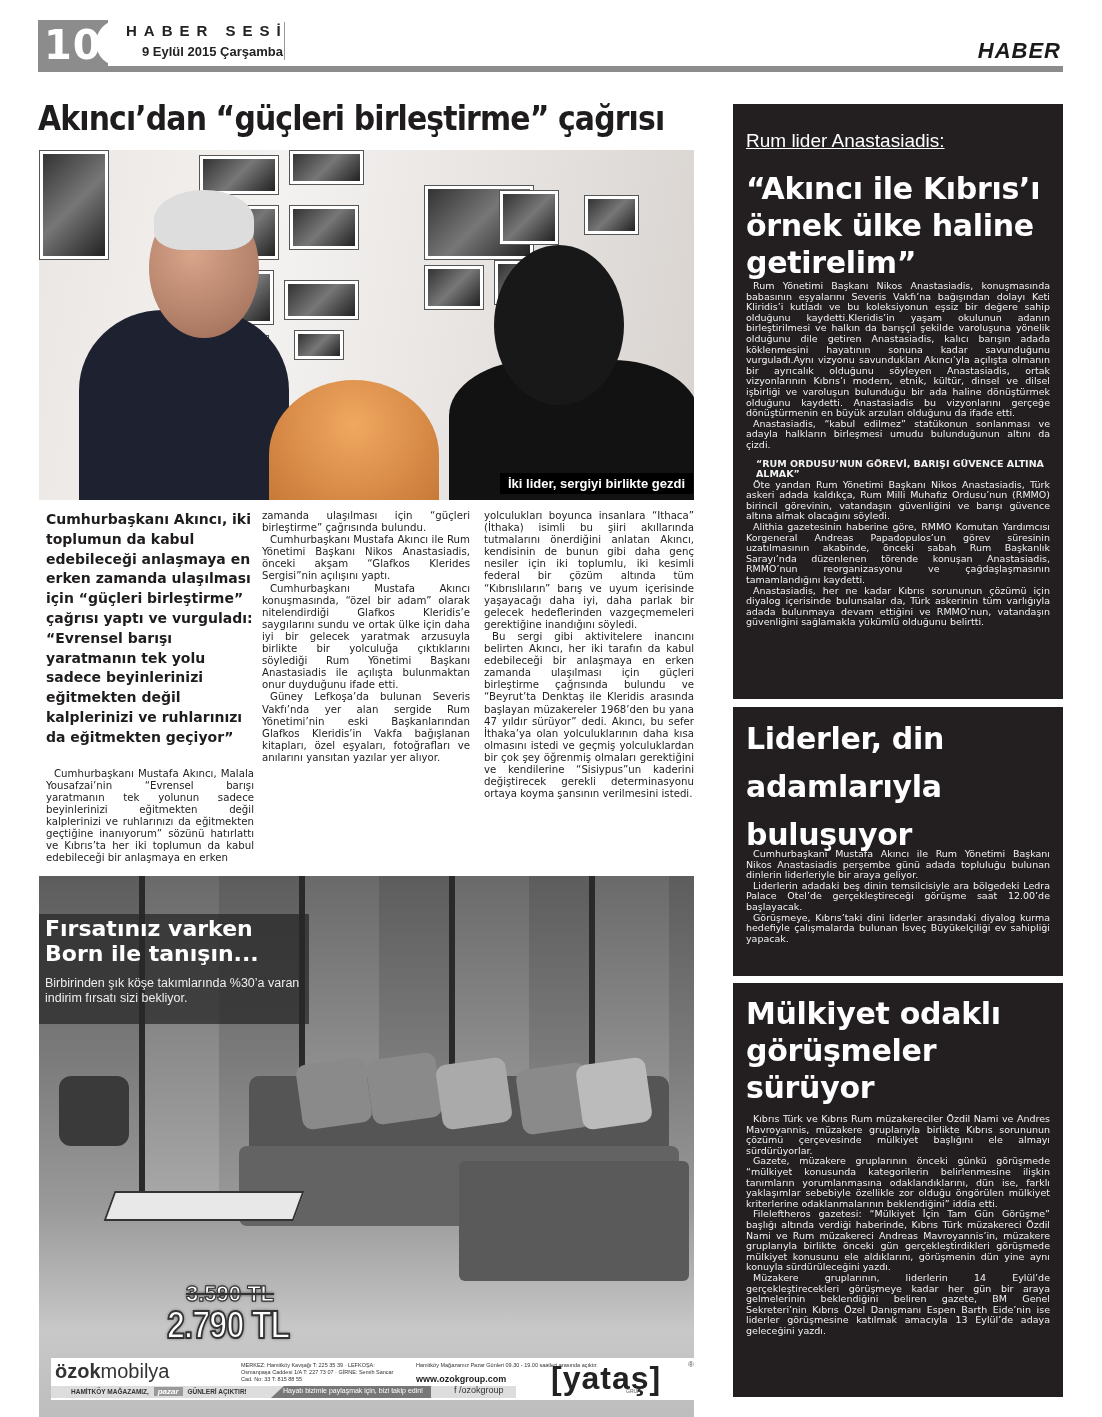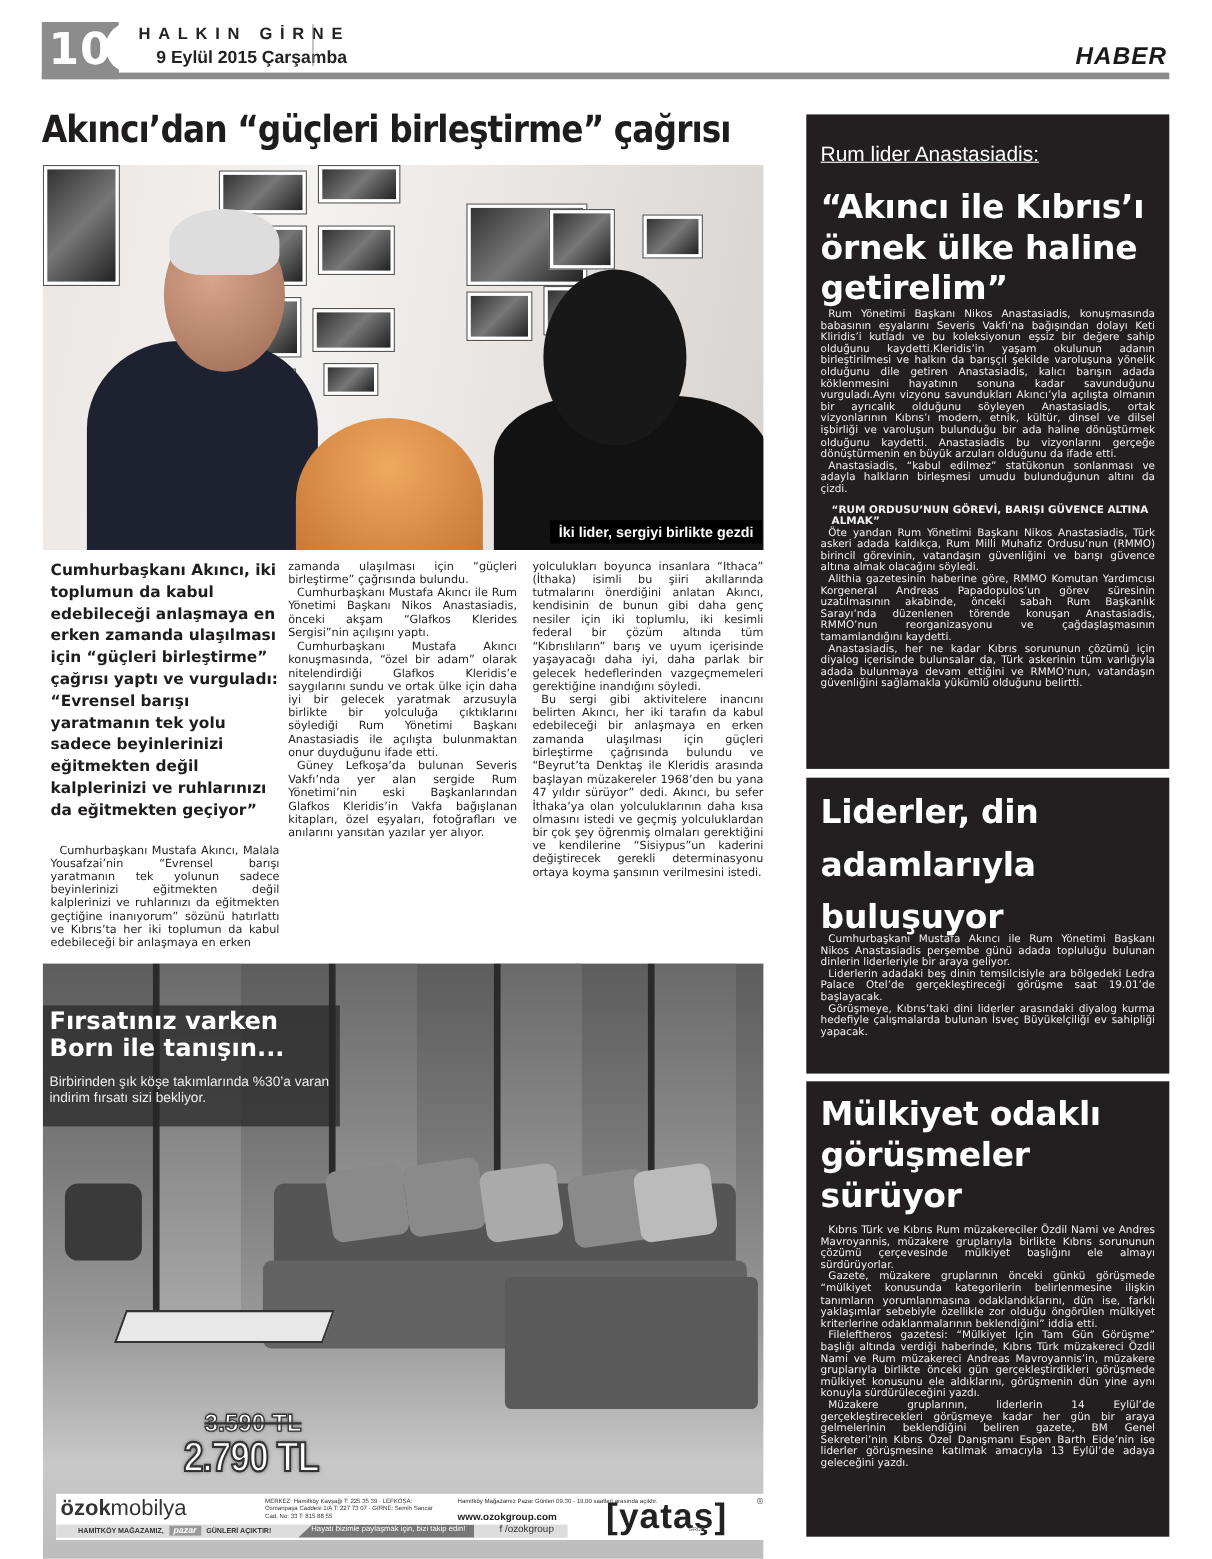--- a/index.html
+++ b/index.html
@@ -3,21 +3,21 @@
 <meta charset="utf-8">
 <style>
   * { box-sizing: border-box; margin: 0; padding: 0; }
   body { width: 1102px; height: 1417px; background: #fff; position: relative; overflow: hidden; font-family: "Liberation Sans", sans-serif; color: #1f1c1d; }
   
   .mast { position: absolute; left: 38px; top: 20px; width: 1025px; height: 52px; }
   .mast-bar { position: absolute; left: 0; top: 46px; width: 1025px; height: 6px; background: #8c8c8c; }
   .page-num-box { position: absolute; left: 0; top: 0; width: 70px; height: 52px; background: #8c8c8c; color: #fff; font-family: "DejaVu Sans", sans-serif; font-size: 40px; font-weight: bold; line-height: 50px; padding-left: 6px; letter-spacing: 1px; }
   .page-num-curve { position: absolute; left: 58px; top: 0; width: 40px; height: 46px; background: #fff; border-top-left-radius: 24px; border-bottom-left-radius: 24px; }
   .paper-name { position: absolute; left: 88px; top: 2px; font-size: 15px; font-weight: bold; letter-spacing: 7px; color: #222; }
-  .paper-date { position: absolute; left: 104px; top: 24px; font-size: 16px; font-weight: bold; color: #222; }
+  .paper-date { position: absolute; left: 104px; top: 24px; font-size: 13px; font-weight: bold; color: #222; }
   .mast-sep { position: absolute; left: 246px; top: 2px; width: 1px; height: 38px; background: #999; }
   .section { position: absolute; right: 2px; top: 18px; font-size: 22px; font-weight: 900; font-style: italic; letter-spacing: 1px; color: #1a1a1a; }
   
   .headline { position: absolute; left: 38px; top: 98px; width: 660px; font-family: "DejaVu Sans", sans-serif; font-size: 34px; font-weight: bold; transform: scaleX(0.88); transform-origin: left; letter-spacing: -1px; white-space: nowrap; color: #1f1c1d; }
   
   .photo { position: absolute; left: 39px; top: 150px; width: 655px; height: 350px; background: linear-gradient(100deg, #eae6e3 0%, #f4f2f0 35%, #e9e6e4 60%, #d8d3cf 100%); overflow: hidden; }
   .frame { position: absolute; background: #fff; border: 1px solid #555; }
   .frame i { position: absolute; left: 3px; top: 3px; right: 3px; bottom: 3px; background: linear-gradient(135deg, #333 0%, #777 50%, #222 100%); }
   .person1-head { position: absolute; left: 110px; top: 48px; width: 110px; height: 140px; border-radius: 50%; background: radial-gradient(circle at 40% 40%, #d8a48a, #9c6a55); }
   .person1-hair { position: absolute; left: 115px; top: 40px; width: 100px; height: 60px; border-radius: 50% 50% 30% 30%; background: #ddd; }
@@ -78,21 +78,21 @@
   .box2 .box-body { top: 142px; }
   .box3 .box-body { top: 131px; }
   .subhead { font-weight: bold; font-size: 9.5px; margin-top: 8px; padding-left: 10px; text-indent: 0 !important; text-align: left; }
 </style>
 </head>
 <body>
 
 <div class="mast">
   <div class="page-num-box">10</div>
   <div class="page-num-curve"></div>
-  <div class="paper-name">HALKIN GİRNE</div>
+  <div class="paper-name">HABER SESİ</div>
   <div class="paper-date">9 Eylül 2015 Çarşamba</div>
   <div class="mast-sep"></div>
   <div class="section">HABER</div>
   <div class="mast-bar"></div>
 </div>
 
 <h1 class="headline">Akıncı’dan “güçleri birleştirme” çağrısı</h1>
 
 <div class="photo">
   <div class="frame" style="left:0;top:0;width:70px;height:110px">
@@ -216,21 +216,21 @@
     <p>Öte yandan Rum Yönetimi Başkanı Nikos Anastasiadis, Türk askeri adada kaldıkça, Rum Milli Muhafız Ordusu’nun (RMMO) birincil görevinin, vatandaşın güvenliğini ve barışı güvence altına almak olacağını söyledi.</p>
     <p>Alithia gazetesinin haberine göre, RMMO Komutan Yardımcısı Korgeneral Andreas Papadopulos’un görev süresinin uzatılmasının akabinde, önceki sabah Rum Başkanlık Sarayı’nda düzenlenen törende konuşan Anastasiadis, RMMO’nun reorganizasyonu ve çağdaşlaşmasının tamamlandığını kaydetti.</p>
     <p>Anastasiadis, her ne kadar Kıbrıs sorununun çözümü için diyalog içerisinde bulunsalar da, Türk askerinin tüm varlığıyla adada bulunmaya devam ettiğini ve RMMO’nun, vatandaşın güvenliğini sağlamakla yükümlü olduğunu belirtti.</p>
   </div>
 </div>
 
 <div class="box box2">
   <div class="box-title">Liderler, din adamlarıyla buluşuyor</div>
   <div class="box-body">
     <p>Cumhurbaşkanı Mustafa Akıncı ile Rum Yönetimi Başkanı Nikos Anastasiadis perşembe günü adada topluluğu bulunan dinlerin liderleriyle bir araya geliyor.</p>
-    <p>Liderlerin adadaki beş dinin temsilcisiyle ara bölgedeki Ledra Palace Otel’de gerçekleştireceği görüşme saat 19.01’de başlayacak.</p>
+    <p>Liderlerin adadaki beş dinin temsilcisiyle ara bölgedeki Ledra Palace Otel’de gerçekleştireceği görüşme saat 12.00’de başlayacak.</p>
     <p>Görüşmeye, Kıbrıs’taki dini liderler arasındaki diyalog kurma hedefiyle çalışmalarda bulunan İsveç Büyükelçiliği ev sahipliği yapacak.</p>
   </div>
 </div>
 
 <div class="box box3">
   <div class="box-title">Mülkiyet odaklı görüşmeler sürüyor</div>
   <div class="box-body">
     <p>Kıbrıs Türk ve Kıbrıs Rum müzakereciler Özdil Nami ve Andres Mavroyannis, müzakere gruplarıyla birlikte Kıbrıs sorununun çözümü çerçevesinde mülkiyet başlığını ele almayı sürdürüyorlar.</p>
     <p>Gazete, müzakere gruplarının önceki günkü görüşmede “mülkiyet konusunda kategorilerin belirlenmesine ilişkin tanımların yorumlanmasına odaklandıklarını, dün ise, farklı yaklaşımlar sebebiyle özellikle zor olduğu öngörülen mülkiyet kriterlerine odaklanmalarının beklendiğini” iddia etti.</p>
     <p>Fileleftheros gazetesi: “Mülkiyet İçin Tam Gün Görüşme” başlığı altında verdiği haberinde, Kıbrıs Türk müzakereci Özdil Nami ve Rum müzakereci Andreas Mavroyannis’in, müzakere gruplarıyla birlikte önceki gün gerçekleştirdikleri görüşmede mülkiyet konusunu ele aldıklarını, görüşmenin dün yine aynı konuyla sürdürüleceğini yazdı.</p>

